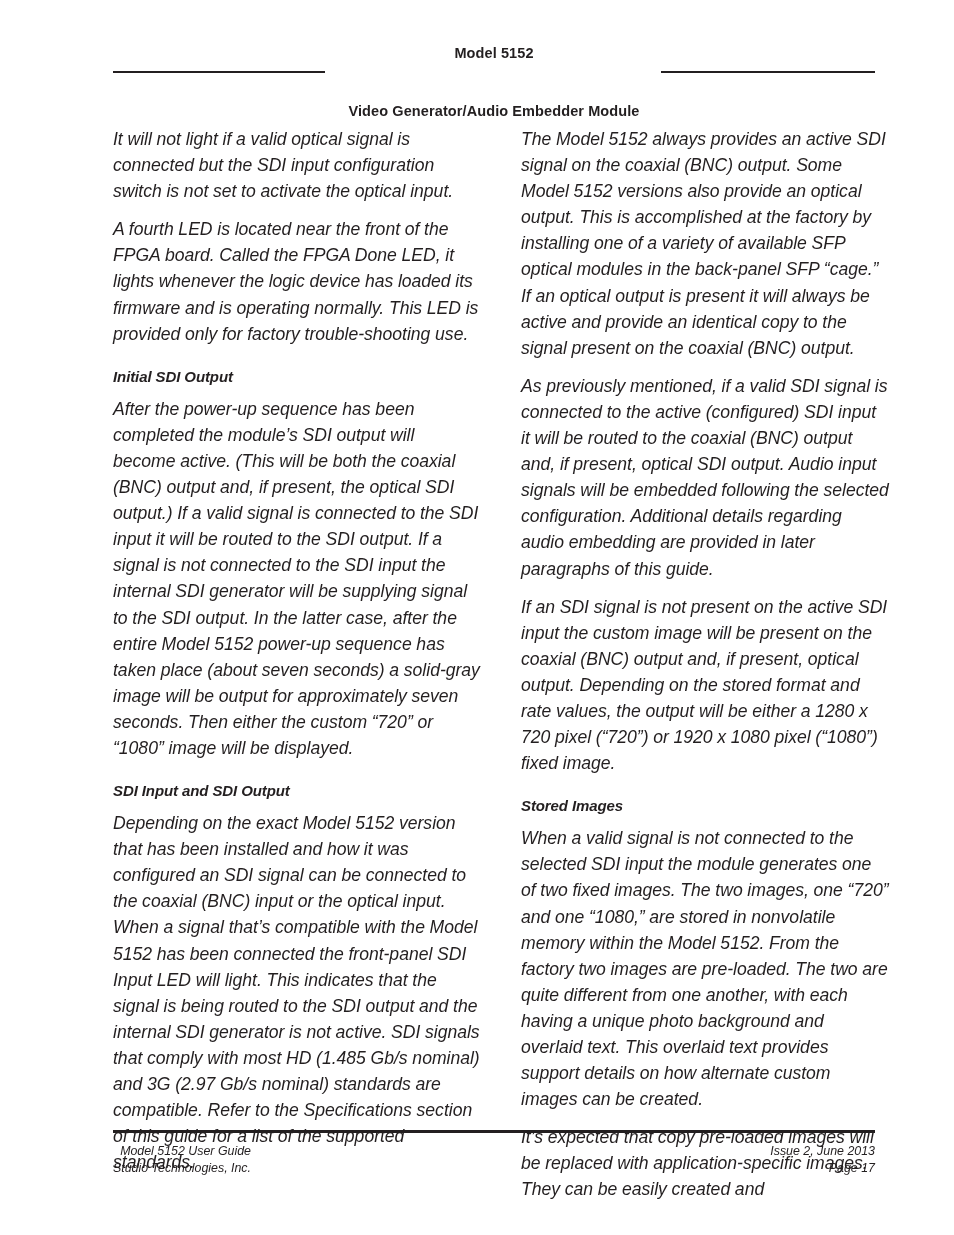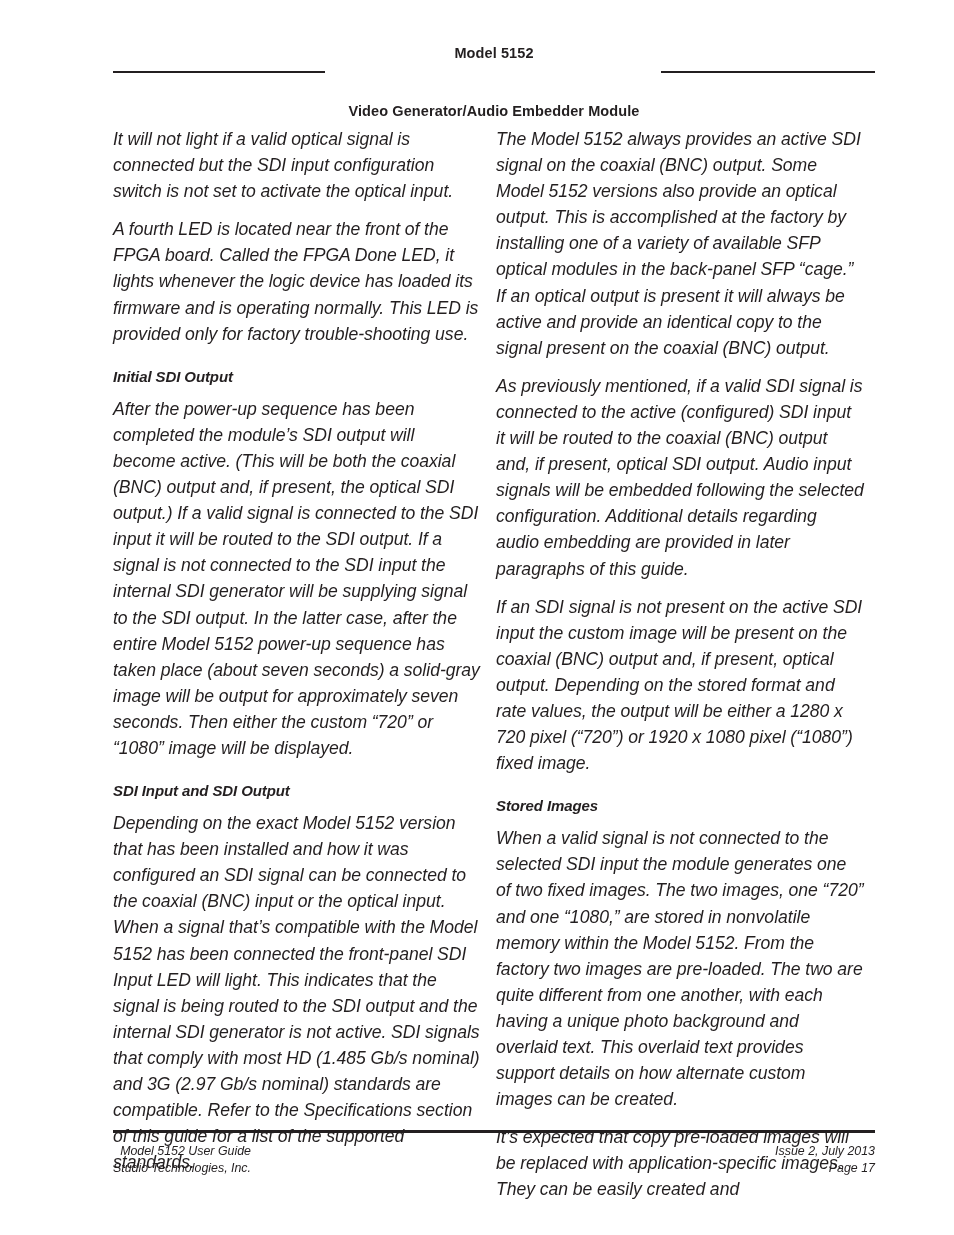--- a/index.html
+++ b/index.html
@@ -69,21 +69,21 @@
     height: 985px;
   }
   .col {
     position: absolute;
     top: 0;
     width: 368px;
     height: 985px;
     font-style: italic;
   }
   .col-left  { left: 0; }
-  .col-right { left: 383px; }
+  .col-right { left: 408px; }
 
   p.body-text {
     margin: 0 0 12px 0;
     font-size: 17.6px;
     line-height: 26.1px;
     color: #231f20;
     text-align: left;
     word-spacing: -0.15px;
     letter-spacing: -0.02px;
   }
@@ -168,19 +168,19 @@
   </div>
 
   <div class="page-footer">
     <div class="footer-rule"></div>
     <div class="footer-cols">
       <div class="footer-left">
         <span class="footer-line">Model 5152 User Guide</span>
         <span class="footer-line">Studio Technologies, Inc.</span>
       </div>
       <div class="footer-right">
-        <span class="footer-line">Issue 2, July 2013</span>
+        <span class="footer-line">Issue 2, June 2013</span>
         <span class="footer-line">Page 17</span>
       </div>
     </div>
   </div>
 
 </div>
 
 </body></html>

